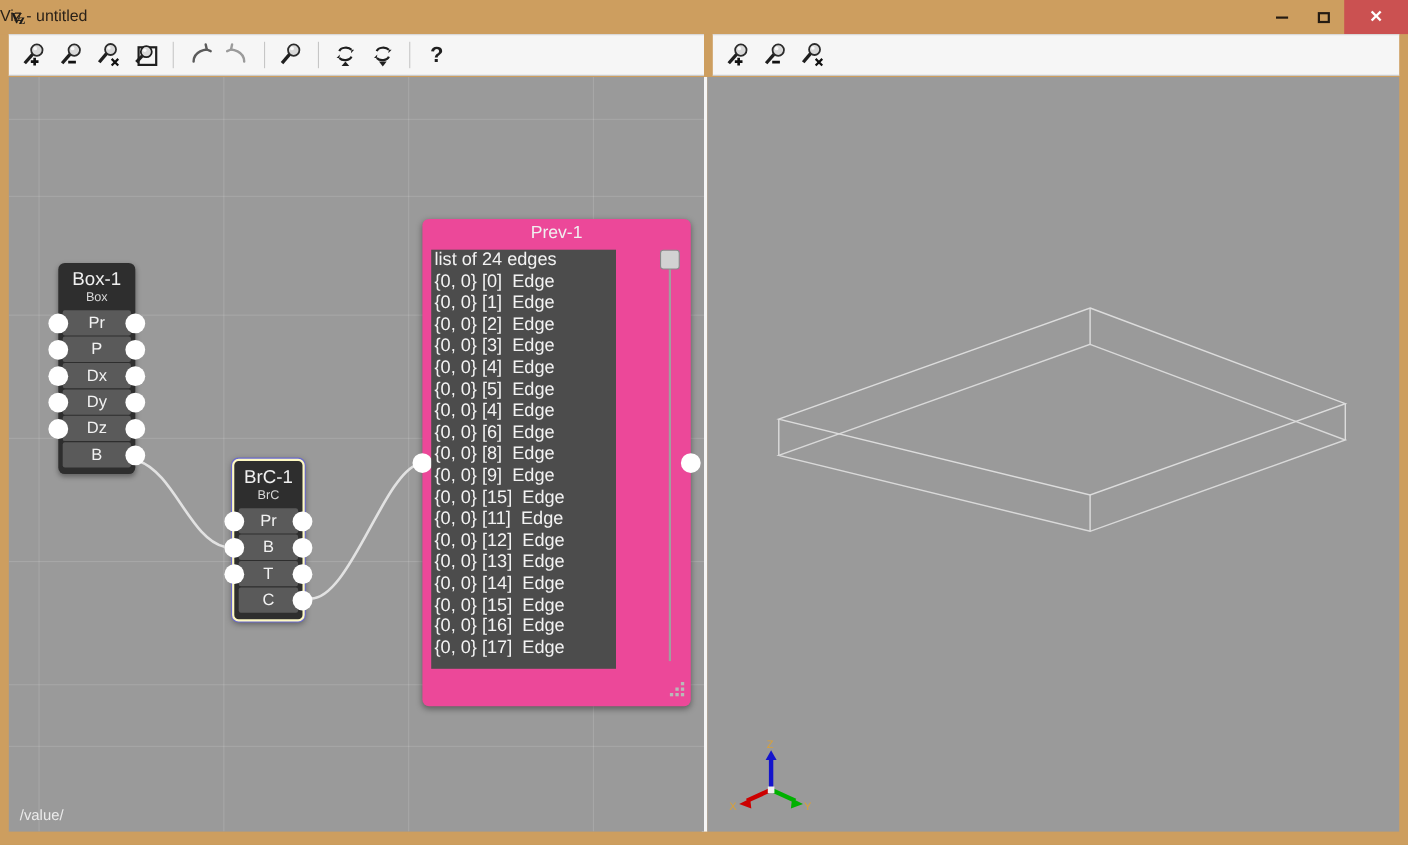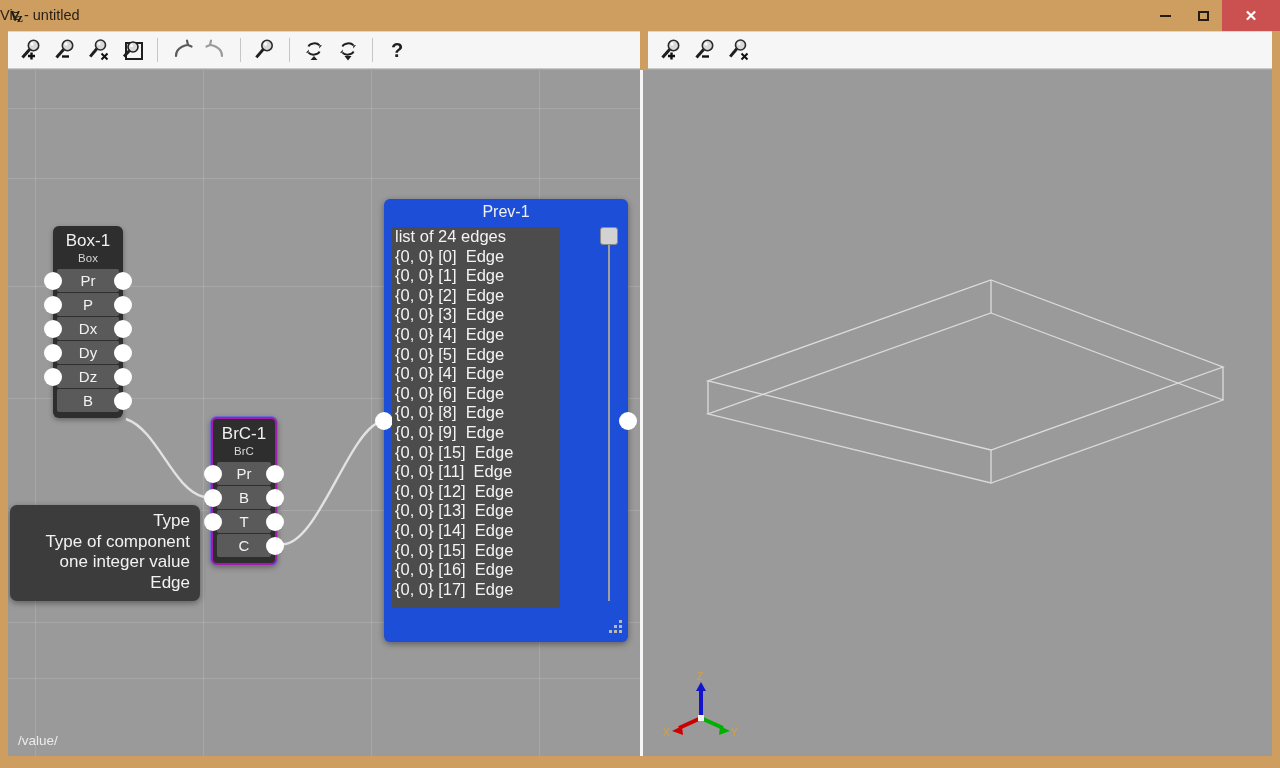--- a/index.html
+++ b/index.html
@@ -84,21 +84,21 @@
 
   
   .node{
     position:absolute;
     background:#2e2e2e;
     border-radius:6px;
     box-shadow:0 2px 5px rgba(0,0,0,0.35);
     box-sizing:border-box;
   }
   .node.selected{
-    border:2px solid #a21caf;
+    border:2px solid #fef9c3;
     box-shadow:0 0 0 1px #6a6ad0, 0 2px 6px rgba(0,0,0,0.4);
   }
   .node-title{
     text-align:center;color:#f0f0f0;font-size:17px;
     padding-top:5px;line-height:20px;
   }
   .node-subtitle{
     text-align:center;color:#d8d8d8;font-size:11.5px;
     line-height:14px;padding-bottom:4px;
   }
@@ -115,21 +115,21 @@
     position:absolute;top:50%;margin-top:-9px;
     width:18px;height:18px;border-radius:50%;
     background:#ffffff;
   }
   .port.in{left:-13px;}
   .port.out{right:-13px;}
 
   
   .prev-node{
     position:absolute;
-    background:#1d4ed8;border-radius:6px;
+    background:#ec4899;border-radius:6px;
     box-shadow:0 2px 6px rgba(0,0,0,0.4);
     box-sizing:border-box;
   }
   .prev-title{
     text-align:center;color:#f0f0f0;font-size:16px;
     line-height:26px;height:26px;
   }
   .prev-body{
     position:absolute;left:8px;top:28px;
     width:168px;height:381px;
@@ -347,21 +347,21 @@
     <div class="grid-line-h" style="top:328px;"></div>
     <div class="grid-line-h" style="top:440px;"></div>
     <div class="grid-line-h" style="top:552px;"></div>
     <div class="grid-line-h" style="top:608px;"></div>
 
     <svg width="632" height="686" style="position:absolute;left:0;top:0;pointer-events:none;">
       <path d="M118 349 C150 360, 165 420, 196 427" fill="none" stroke="#e2e2e2" stroke-width="2.4"></path>
       <path d="M272 474 C308 480, 340 362, 372 352" fill="none" stroke="#e2e2e2" stroke-width="2.4"></path>
     </svg>
 
-    <div class="node" style="left:45px;top:156px;width:70px;">
+    <div class="node" style="left:45px;top:169px;width:70px;">
       <div class="node-title">Box-1</div>
       <div class="node-subtitle">Box</div>
       <div class="node-rows">
         <div class="node-row">
           <span class="port in"></span>
           <span>Pr</span>
           <span class="port out"></span>
         </div>
         <div class="node-row">
           <span class="port in"></span>
@@ -409,26 +409,20 @@
           <span>T</span>
           <span class="port out"></span>
         </div>
         <div class="node-row">
           <span>C</span>
           <span class="port out"></span>
         </div>
       </div>
     </div>
 
-    <div class="tooltip" style="left:2px;top:435px;width:190px;">
-      <div>Type</div>
-      <div>Type of component</div>
-      <div>one integer value</div>
-      <div>Edge</div>
-    </div>
 
     <div class="prev-node" style="left:376px;top:129px;width:244px;height:443px;">
       <div class="prev-title">Prev-1</div>
 
       <span class="port in" style="left:-9px;top:222px;"></span>
       <span class="port out" style="right:-9px;top:222px;"></span>
 
       <div class="prev-body">
         <div class="prev-line">list of 24 edges</div>
         <div class="prev-line">{0, 0} [0]  Edge</div>

